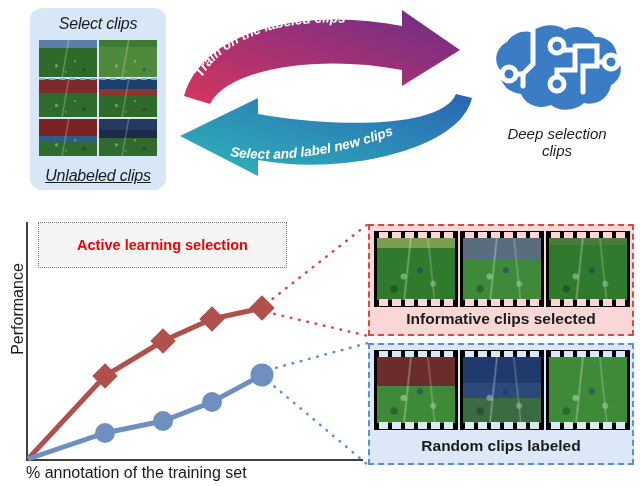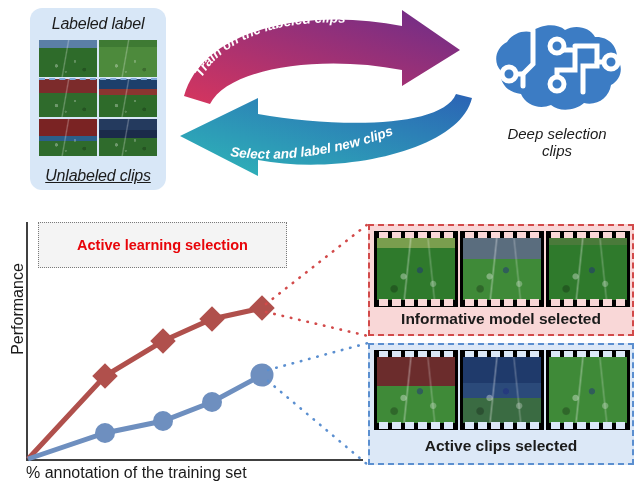--- a/index.html
+++ b/index.html
@@ -92,21 +92,21 @@
       radial-gradient(circle at 55% 52%, rgba(30,40,130,.45) 0 5%, transparent 6.5%),
       radial-gradient(circle at 72% 74%, rgba(255,255,255,.28) 0 3.5%, transparent 5%),
       radial-gradient(circle at 22% 82%, rgba(0,0,0,.25) 0 4%, transparent 5.5%),
       linear-gradient(96deg, transparent 38%, rgba(255,255,255,.32) 40%, transparent 42%),
       linear-gradient(84deg, transparent 66%, rgba(255,255,255,.22) 68%, transparent 70%);}
 </style>
 </head>
 <body>
 
 <div class="abs" id="clips-panel">
-  <div class="panel-title" id="clips-title-top">Labeled label</div>
+  <div class="panel-title" id="clips-title-top">Select clips</div>
 
   <div id="thumb-grid">
     <div class="thumb t1"></div>
     <div class="thumb t2"></div>
     <div class="thumb t3"></div>
     <div class="thumb t4"></div>
     <div class="thumb t5"></div>
     <div class="thumb t6"></div>
   </div>
   <div id="dashed-sep"></div>
@@ -262,21 +262,21 @@
       <div class="holes bot pinkhole">
         <i></i>
           <i></i>
           <i></i>
           <i></i>
           <i></i>
           <i></i>
       </div>
     </div>
   </div>
-  <div class="box-caption" style="bottom:6px;">Informative model selected</div>
+  <div class="box-caption" style="bottom:6px;">Informative clips selected</div>
 </div>
 
 <div class="abs" id="box-random">
   <div class="strip-row" style="left:4px;top:5px;">
     <div class="film" style="width:84px;height:80px;">
       <div class="holes top bluehole">
         <i></i>
           <i></i>
           <i></i>
           <i></i>
@@ -325,14 +325,14 @@
       <div class="holes bot bluehole">
         <i></i>
           <i></i>
           <i></i>
           <i></i>
           <i></i>
           <i></i>
       </div>
     </div>
   </div>
-  <div class="box-caption" style="bottom:8px;">Active clips selected</div>
+  <div class="box-caption" style="bottom:8px;">Random clips labeled</div>
 </div>
 
 </body></html>

